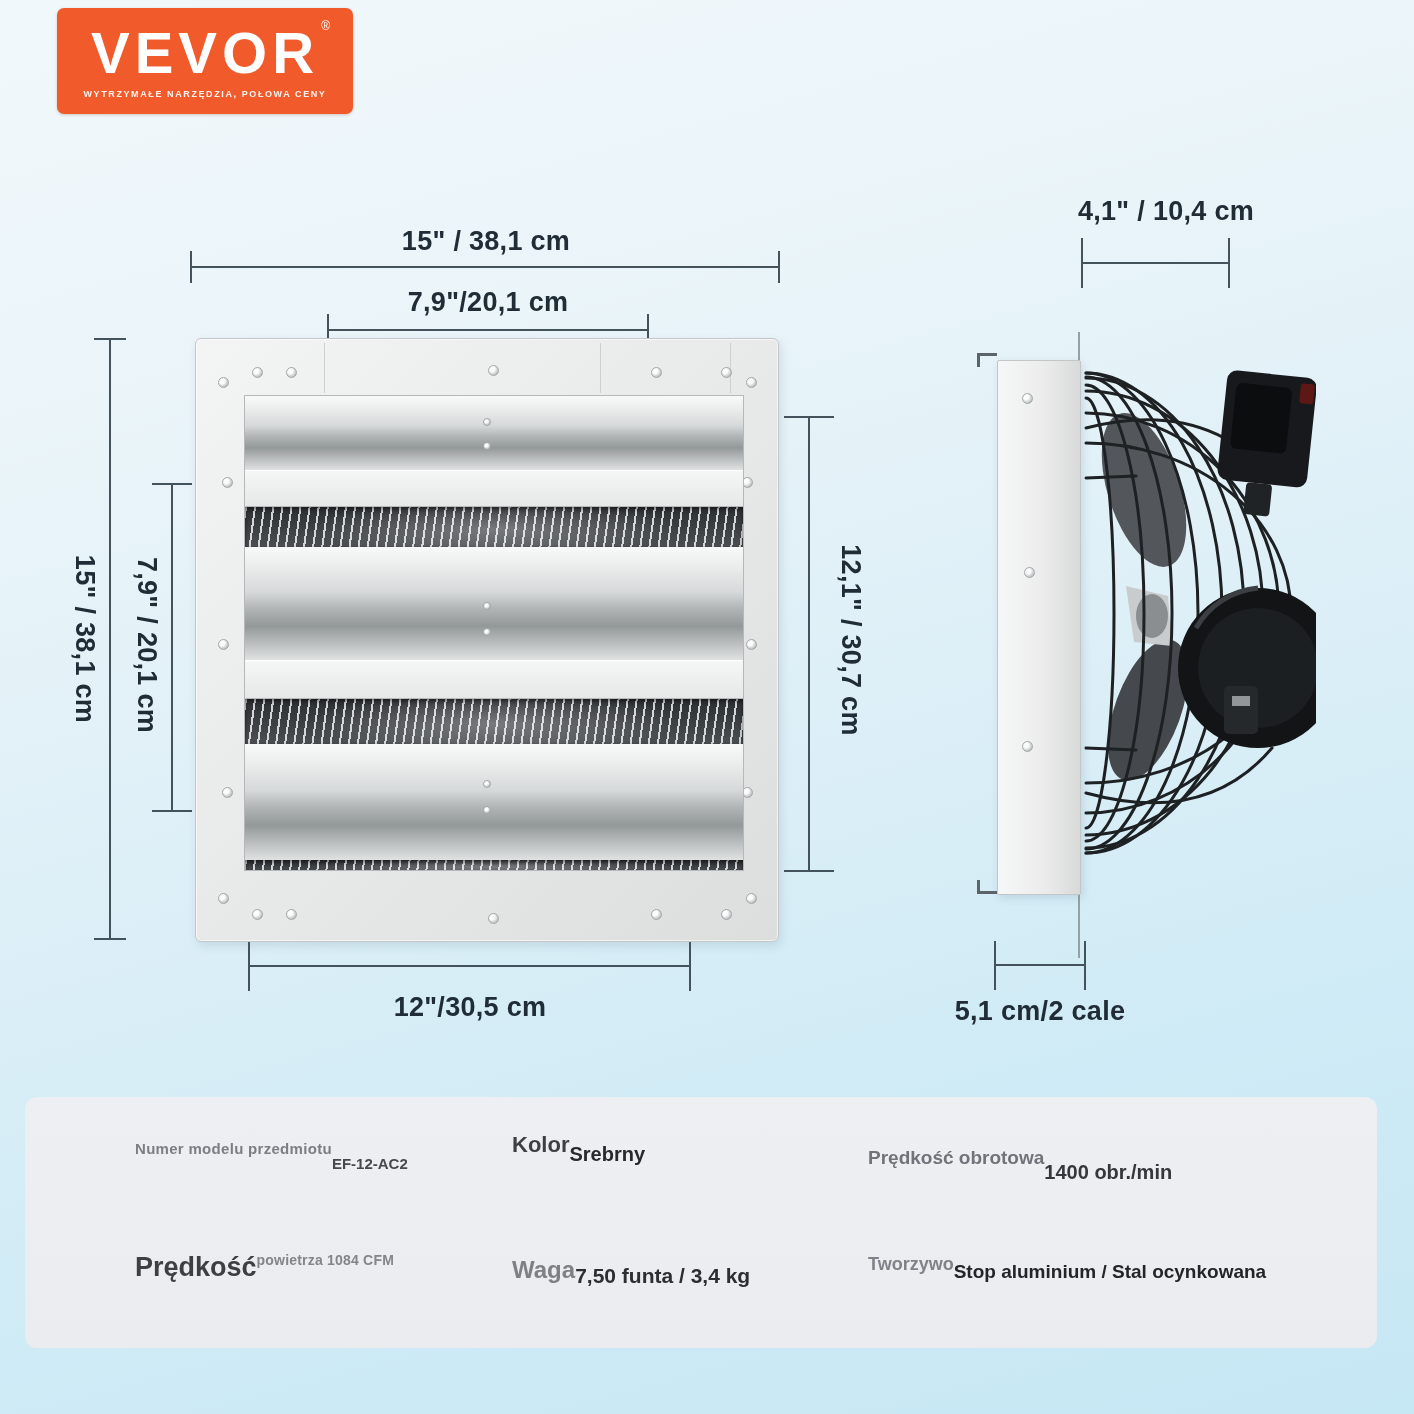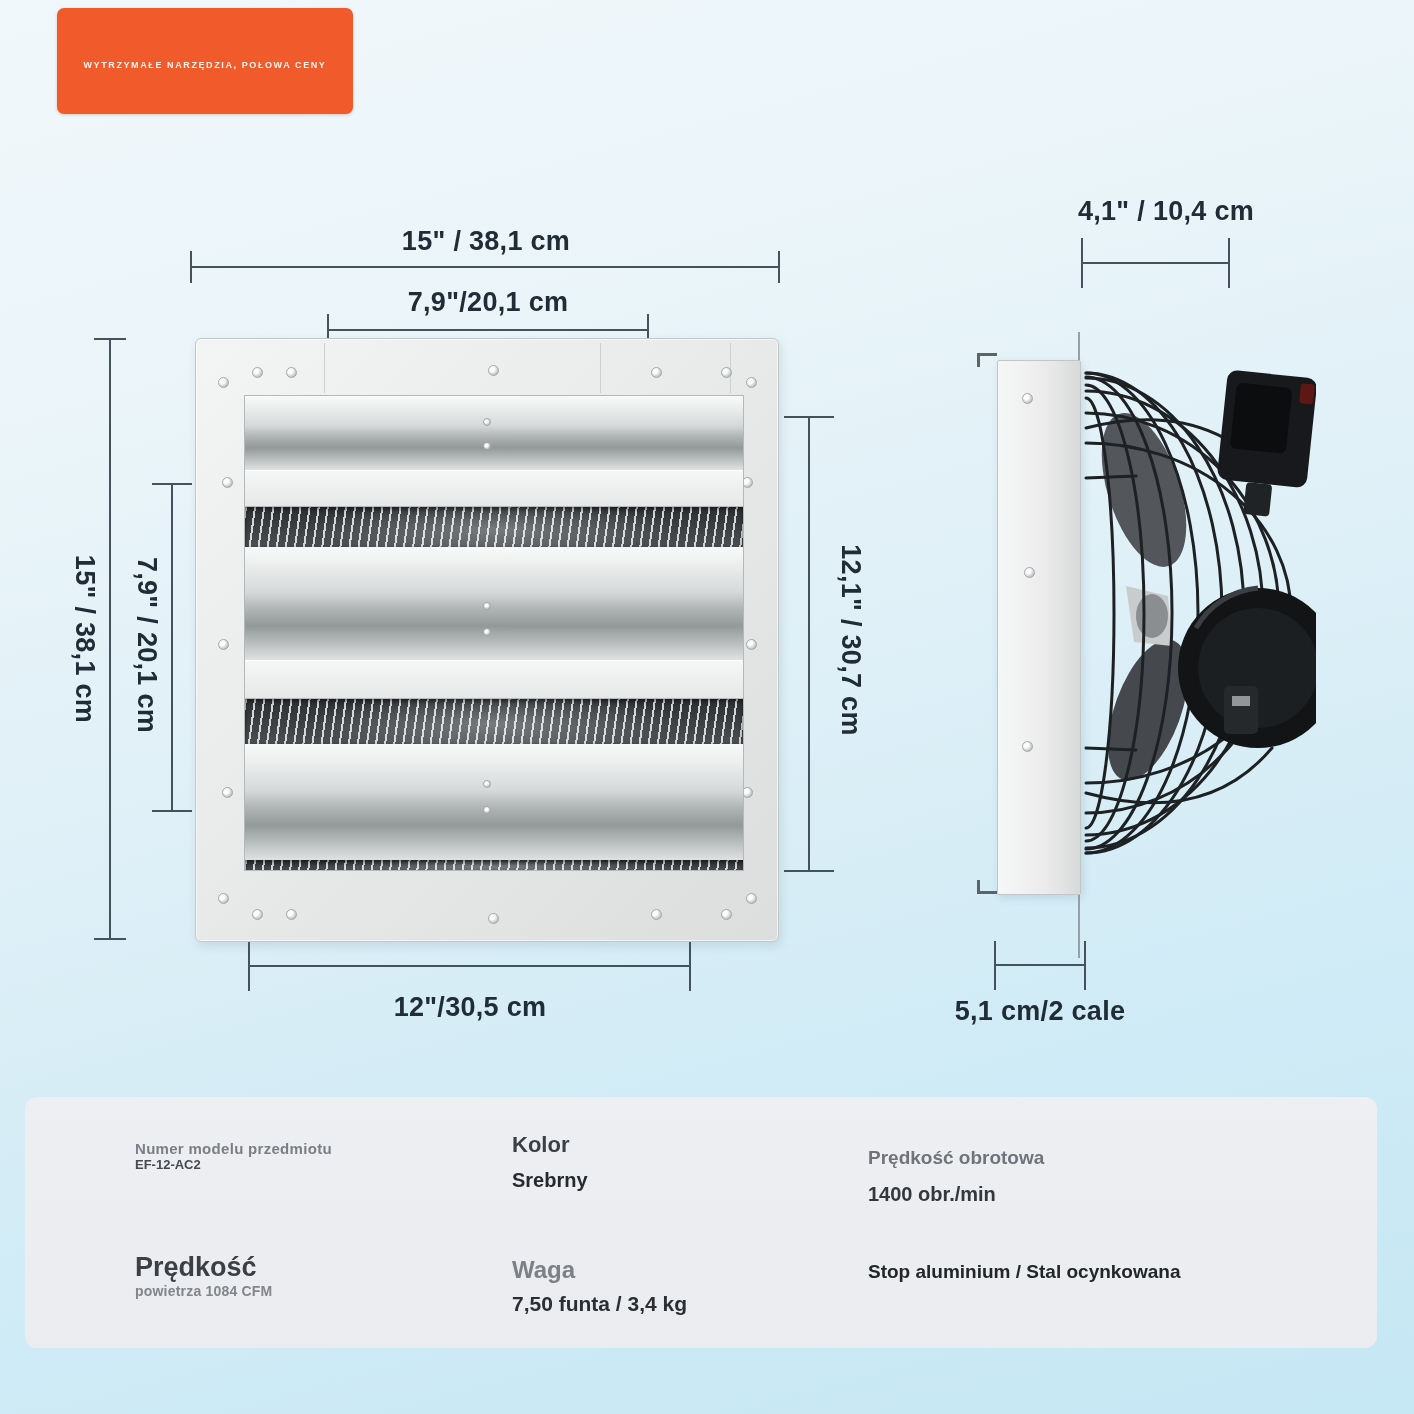--- a/index.html
+++ b/index.html
@@ -68,41 +68,44 @@
     border:1px solid #c2c6c7; border-radius:2px; box-sizing:border-box;
     box-shadow:2px 3px 8px rgba(90,120,140,.2);
   }
   .hook{ position:absolute; width:20px; height:14px; border-left:3px solid #5c6468; border-top:3px solid #5c6468; box-sizing:border-box;}
   .cage-svg{ position:absolute; left:1076px; top:358px;}
   
   .spec-panel{
     position:absolute; left:25px; top:1097px; width:1352px; height:251px;
     background:linear-gradient(180deg,#edeff2,#eaecef); border-radius:12px;
   }
-  .cell{ position:absolute; display:flex; flex-direction:column;}
+  .cell{ position:absolute; display:flex; flex-direction:row;}
   .cell .lab, .cell .val{ white-space:nowrap;}
   .c-model  .lab{font-size:15px;color:#7b7e84;font-weight:700;letter-spacing:.3px;}
-  .c-model  .val{font-size:13px;color:#45484d;font-weight:700;}
+  .c-model  .val{font-size:15px;color:#45484d;font-weight:700;margin-top:15px;}
   .c-color  .lab{font-size:22px;color:#3c3f44;font-weight:700;}
   .c-color  .val{font-size:20px;color:#26292d;font-weight:700;margin-top:11px;}
   .c-speed  .lab{font-size:19px;color:#707379;font-weight:700;}
   .c-speed  .val{font-size:20px;color:#34373c;font-weight:700;margin-top:14px;}
   .c-volume .lab{font-size:27px;color:#3c3f44;font-weight:700;}
   .c-volume .val{font-size:14px;color:#82858a;font-weight:700;letter-spacing:.2px;}
   .c-weight .lab{font-size:24px;color:#7d8085;font-weight:700;}
   .c-weight .val{font-size:21px;color:#2b2e32;font-weight:700;margin-top:8px;}
   .c-material .lab{font-size:18px;color:#7f8288;font-weight:600;}
   .c-material .val{font-size:19px;color:#232629;font-weight:700;margin-top:7px;}
 </style>
 </head>
 <body>
 
 <div id="canvas">
 
   <div class="logo" style="background:#f15b2b;">
+    <div class="logo-word">
+      <span>VEVOR</span><span class="logo-reg">®</span>
+    </div>
     <div class="logo-tagline">WYTRZYMAŁE NARZĘDZIA, POŁOWA CENY</div>
   </div>
 
   <div class="dline" style="left:190px; top:266px; width:590px; height:2px;"></div>
   <div class="dline" style="left:190px; top:251px; width:2px; height:32px;"></div>
   <div class="dline" style="left:778px; top:251px; width:2px; height:32px;"></div>
   <div class="dlabel" style="left:486px; top:241px;">15" / 38,1 cm</div>
 
   <div class="dline" style="left:327px; top:329px; width:322px; height:2px;"></div>
   <div class="dline" style="left:327px; top:314px; width:2px; height:27px;"></div>
@@ -251,16 +254,17 @@
   </div>
   <div class="cell c-volume" style="left:135px; top:1252px;">
     <div class="lab">Prędkość</div>
     <div class="val">powietrza 1084 CFM</div>
   </div>
   <div class="cell c-weight" style="left:512px; top:1256px;">
     <div class="lab">Waga</div>
     <div class="val">7,50 funta / 3,4 kg</div>
   </div>
   <div class="cell c-material" style="left:868px; top:1254px;">
+    <div class="lab">Tworzywo</div>
     <div class="val">Stop aluminium / Stal ocynkowana</div>
   </div>
 
 </div>
 
 </body></html>

